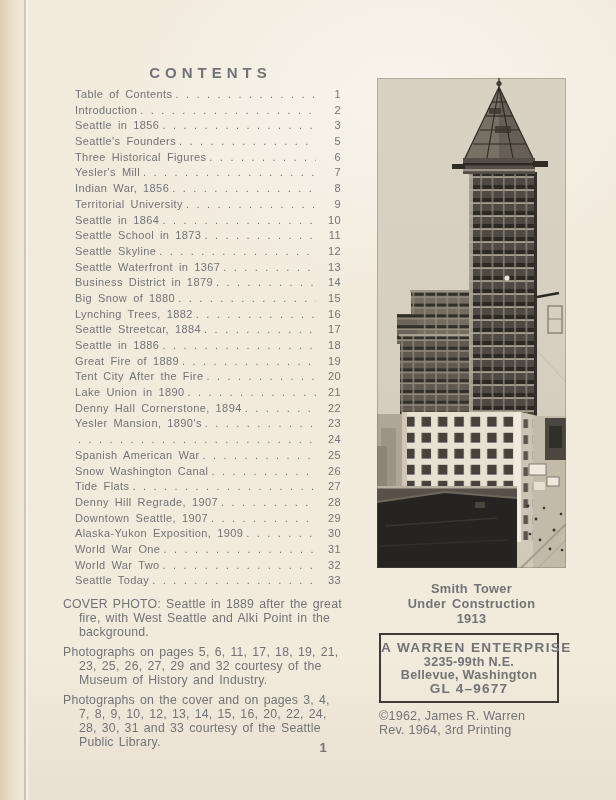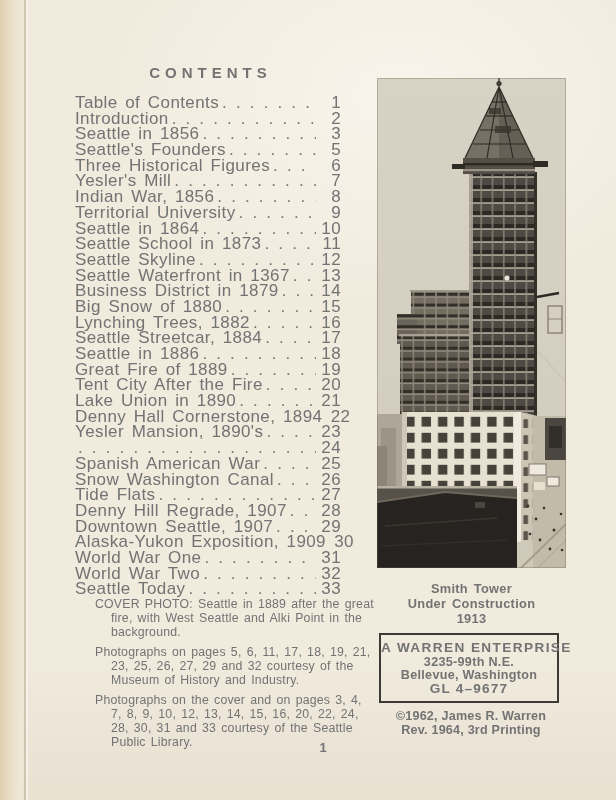--- a/index.html
+++ b/index.html
@@ -17,35 +17,35 @@
   }
   .crease{position:absolute; left:24px; top:0; bottom:0; width:2px;
     background:rgba(140,120,85,0.30); box-shadow:2px 0 0 rgba(255,252,244,0.55);}
   
   .toc-heading{
     position:absolute; left:75px; top:64px; width:266px; text-align:center;
     font-weight:bold; font-size:15px; letter-spacing:5px; text-indent:5px;
   }
   .toc-list{
     position:absolute; left:75px; top:87px; width:266px;
-    font-size:17px; letter-spacing:0.4px; word-spacing:2.5px;margin-top:8px;
+    font-size:11px; letter-spacing:0.4px; word-spacing:2.5px;
   }
   .toc-row{display:flex; align-items:baseline; height:15.7px; line-height:15.7px;}
   .toc-label{white-space:nowrap; flex:0 0 auto;}
   .toc-dots{
     flex:1 1 auto; min-width:0; overflow:hidden; white-space:nowrap;
     margin:0 3px; letter-spacing:2.2px; word-spacing:0;
   }
   .toc-dots::after{content:". . . . . . . . . . . . . . . . . . . . . . . . . . . . . . . . . . . . . . . . . . . .";}
   .toc-num{flex:0 0 auto; min-width:22px; text-align:right; white-space:nowrap;}
   .credits{
     position:absolute; left:63px; top:598px; width:306px;
     font-size:12.3px; line-height:13.9px; letter-spacing:0.2px; word-spacing:1.5px;
   }
-  .credit{margin-bottom:6.5px;margin-left:32px;}
+  .credit{margin-bottom:6.5px;}
   .credit-line{white-space:nowrap;}
   .credit-line.cont{padding-left:16px;}
   .folio{
     position:absolute; left:310px; top:740px; width:26px; text-align:center;
     font-weight:bold; font-size:13px;
   }
   
   .photo{position:absolute; left:377px; top:78px; width:189px; height:490px;}
   .photo svg{display:block;}
   .photo-caption{
@@ -54,22 +54,22 @@
   }
   .pub-box{
     position:absolute; left:379px; top:633px; width:180px; height:70px;
     border:2px solid #3e3932; box-sizing:border-box; text-align:center;
     padding-top:6px; font-weight:bold;
   }
   .pub-name{font-size:13.6px; letter-spacing:1.4px; line-height:14.5px; white-space:nowrap;}
   .pub-line{font-size:12.6px; line-height:13.4px; letter-spacing:0.3px;}
   .pub-phone{font-size:13.6px; line-height:14.5px; letter-spacing:1.2px;}
   .copyright{
-    position:absolute; left:379px; top:710px; width:184px; text-align:center;
-    font-weight:bold; font-size:12.6px; line-height:13.8px; letter-spacing:0.2px;
+    position:absolute; left:379px; top:710px; width:184px; 
+    font-weight:normal; font-size:12.6px; line-height:13.8px; letter-spacing:0.2px;
   }
 </style>
 </head>
 <body>
 
 <div class="page">
   <div class="crease"></div>
 
   <div class="toc-heading">CONTENTS</div>
 

